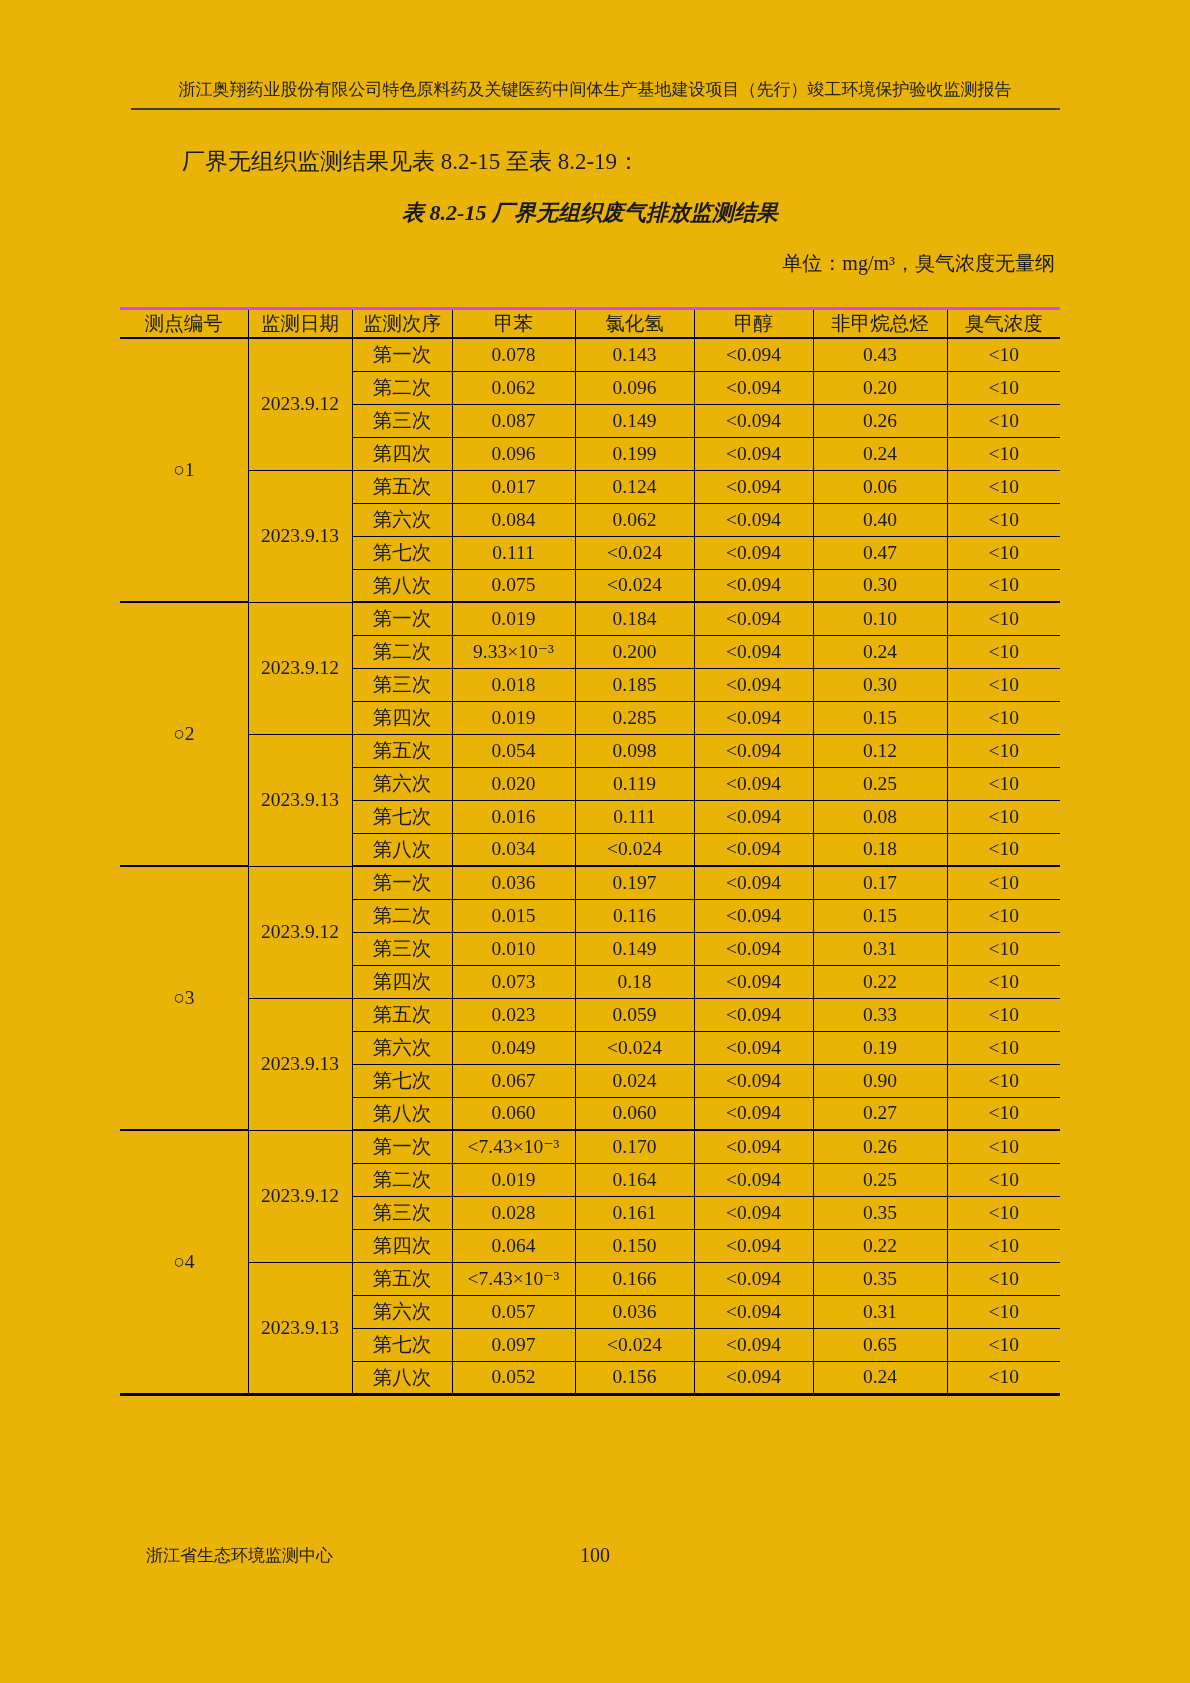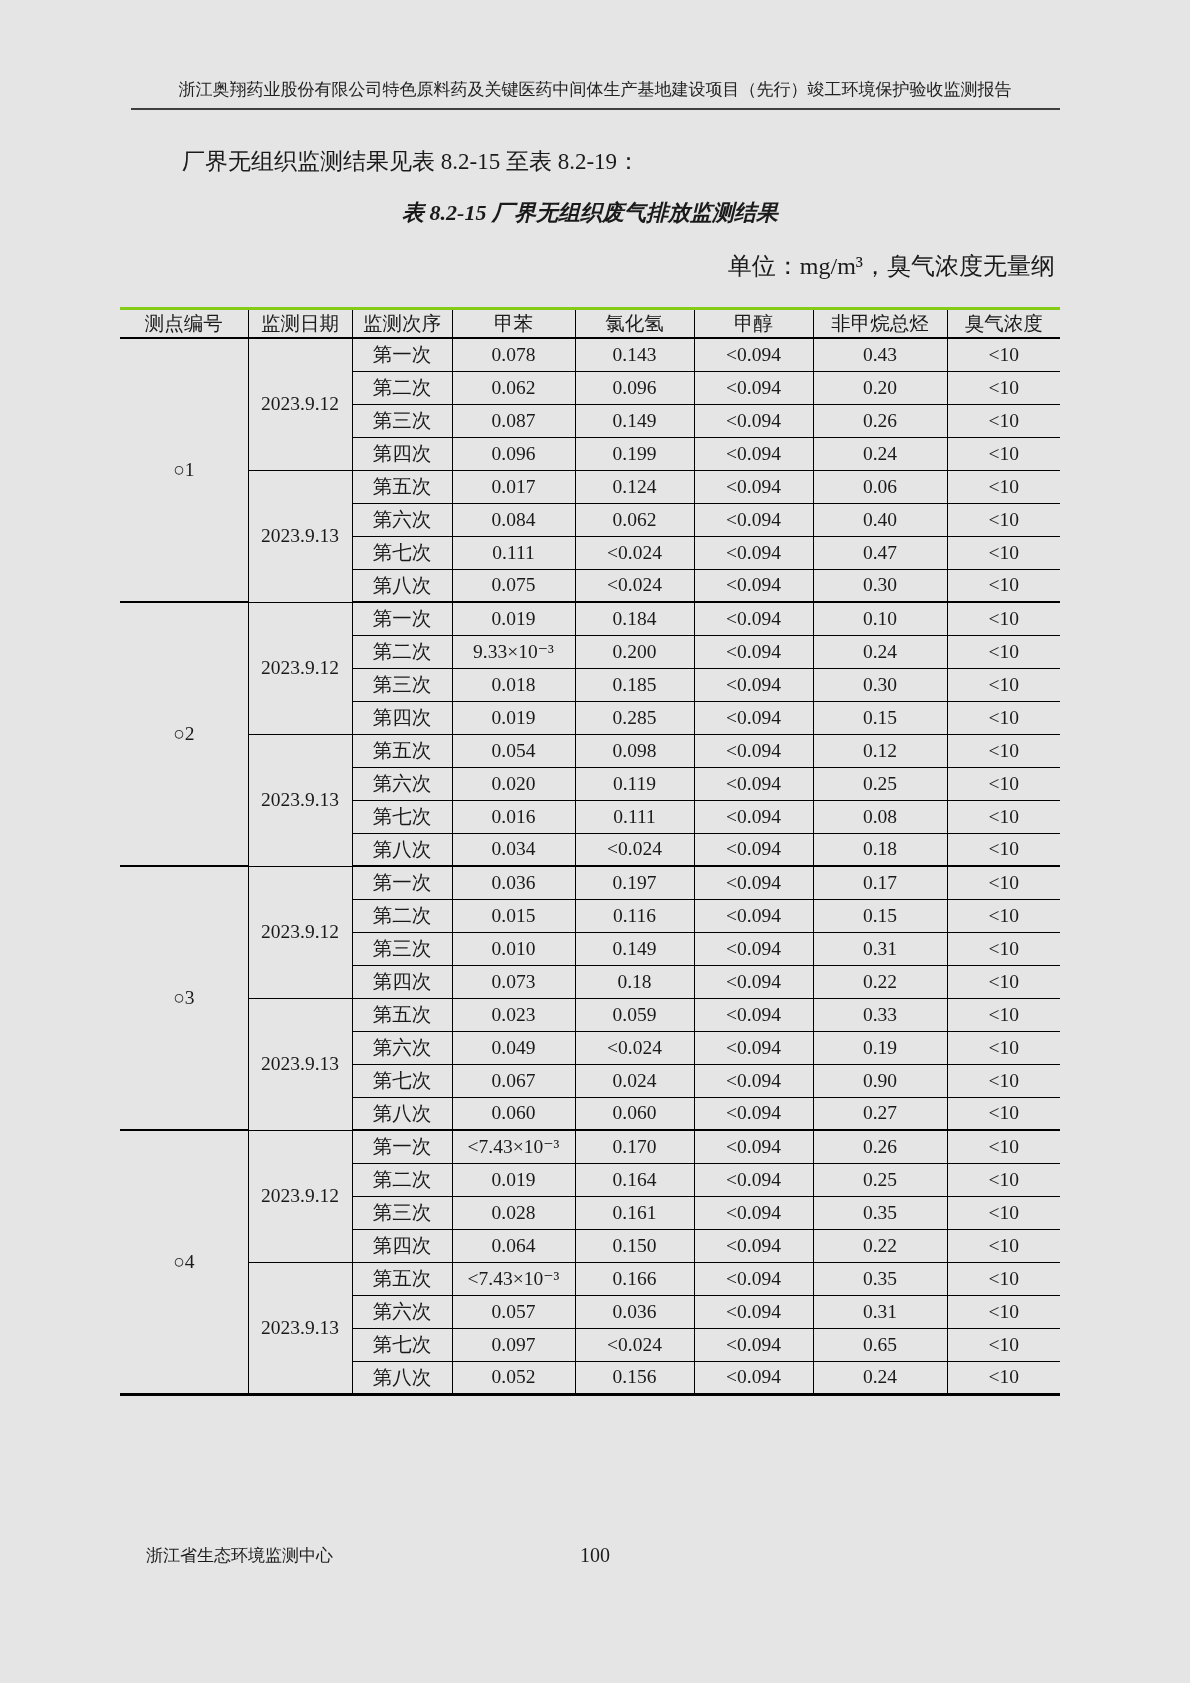--- a/index.html
+++ b/index.html
@@ -1,21 +1,21 @@
 <!DOCTYPE html>
 <html><head>
 <meta charset="utf-8">
 <style>
   * { margin: 0; padding: 0; box-sizing: border-box; }
   html, body { background: #ffffff; }
   .page {
     position: relative;
     width: 1190px;
     height: 1683px;
-    background: #e5e5e5;
+    background: #eab308;
     color: #1a1a1a;
     font-family: "Liberation Serif", "DejaVu Serif", serif;
     overflow: hidden;
   }
   .running-head {
     position: absolute;
     top: 78px; left: 0; right: 0;
     text-align: center;
     font-size: 17px;
     color: #222;
@@ -37,42 +37,42 @@
     top: 198px; left: 120px; width: 940px;
     text-align: center;
     font-size: 22px;
     font-weight: bold;
     font-style: italic;
   }
   .unit-note {
     position: absolute;
     top: 250px; left: 120px; width: 935px;
     text-align: right;
-    font-size: 24px;
+    font-size: 20px;
   }
   table.monitoring {
     position: absolute;
     top: 307px; left: 120px;
     width: 940px;
     border-collapse: collapse;
     table-layout: fixed;
     font-size: 19.5px;
     border-bottom: 3px solid #000;
   }
   table.monitoring th, table.monitoring td {
     border: 1px solid #000;
     text-align: center;
     vertical-align: middle;
     padding: 0;
     font-weight: normal;
     overflow: hidden;
     white-space: nowrap;
   }
   table.monitoring thead th {
-    border-top: 3px solid #84cc16;
+    border-top: 3px solid #d946ef;
     border-bottom: 2px solid #000;
     height: 29px;
   }
   table.monitoring td { height: 33px; }
   table.monitoring th:first-child { border-left: none; }
   table.monitoring th:last-child  { border-right: none; }
   table.monitoring td:last-child  { border-right: none; }
   table.monitoring .point-cell {
     border-left: none;
     border-bottom: 2px solid #000;

